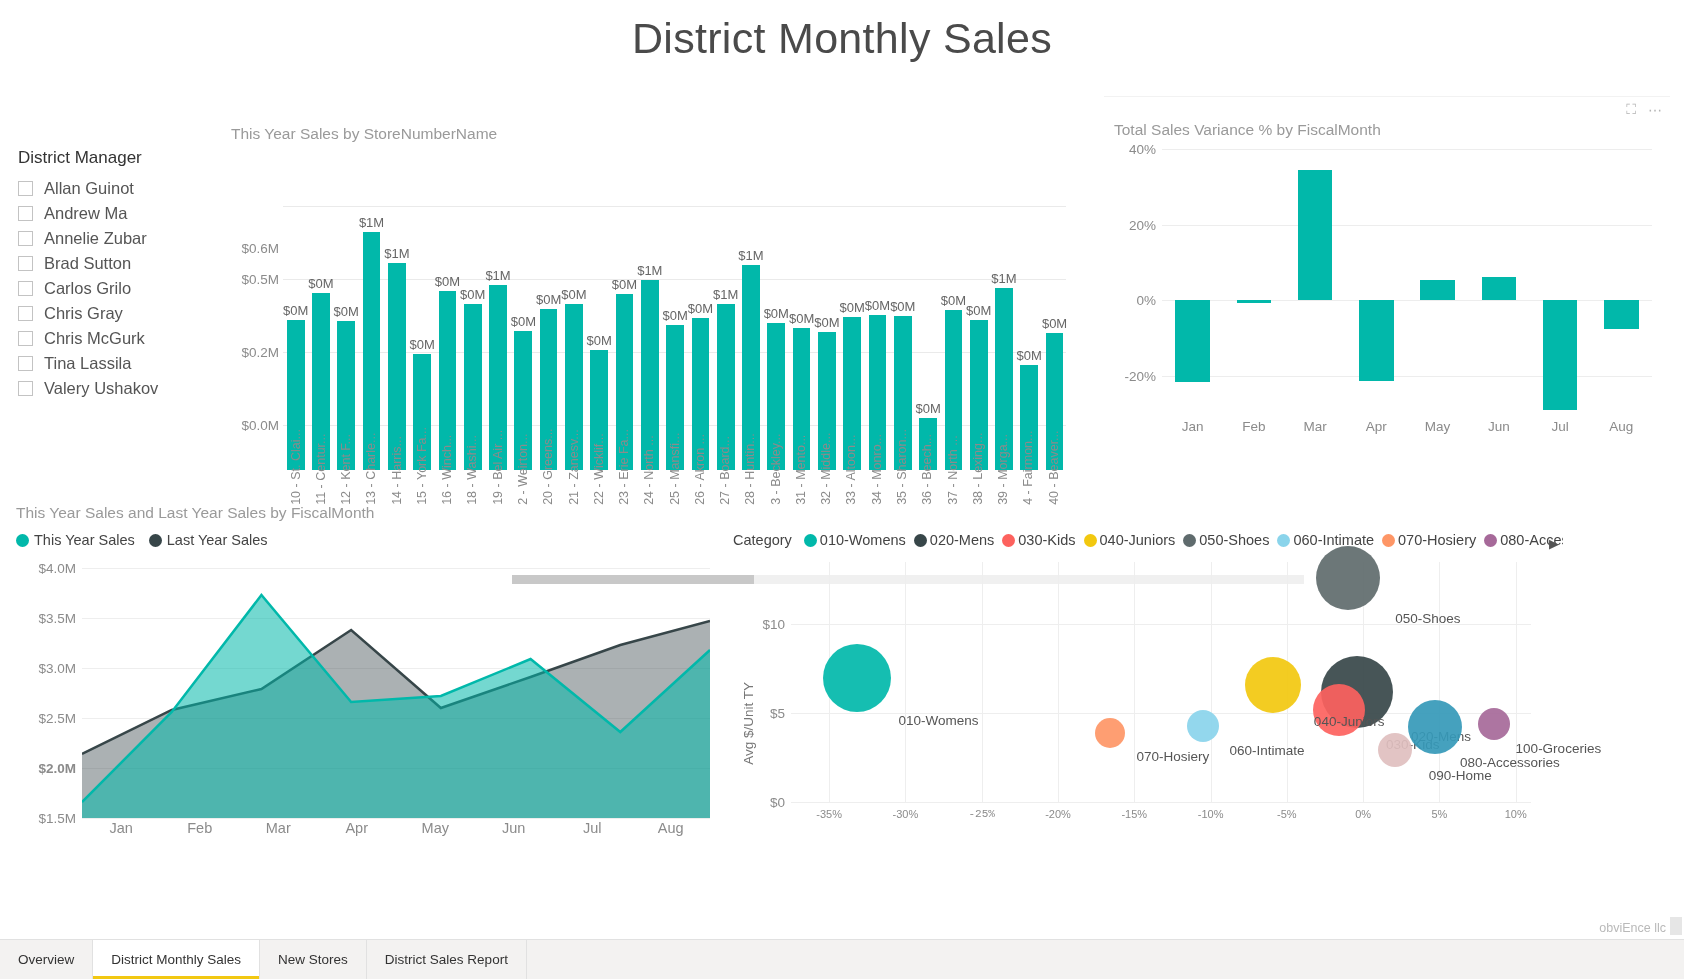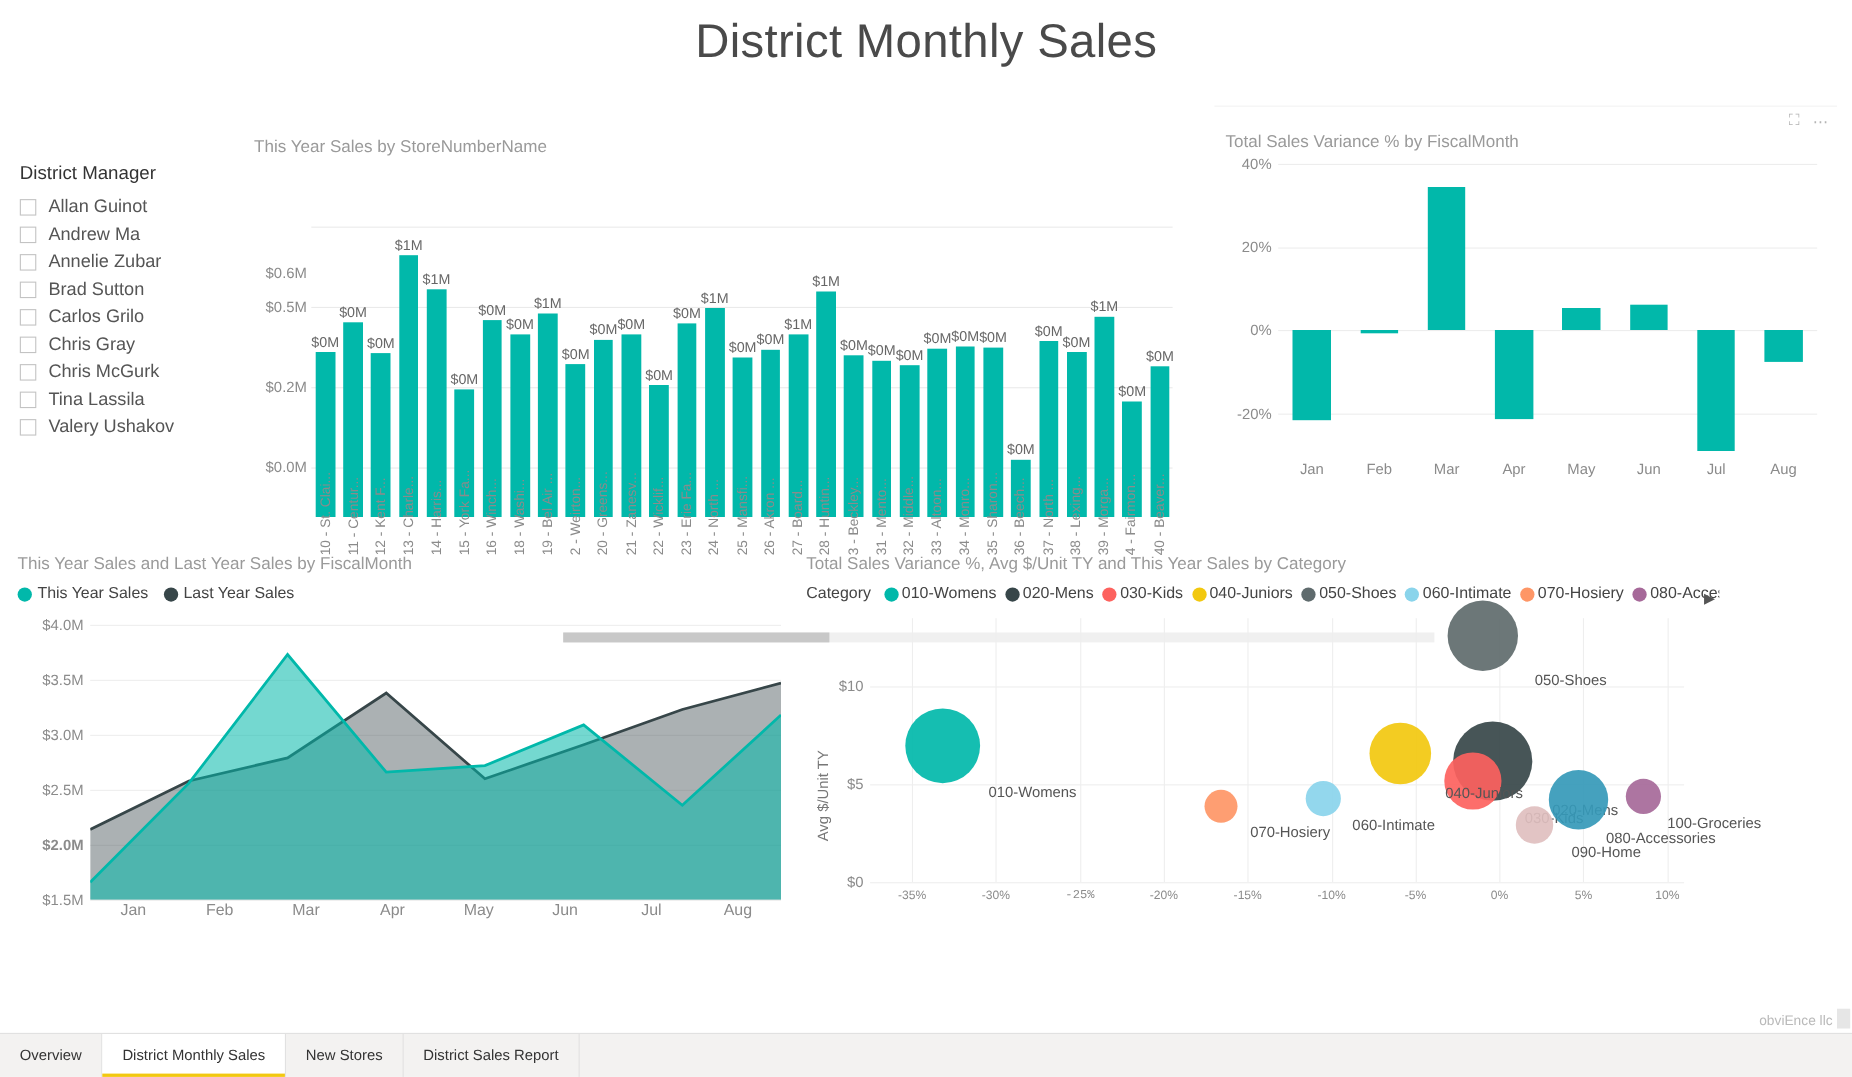--- a/index.html
+++ b/index.html
@@ -500,21 +500,20 @@
         <div class="area-xcell">Mar</div>
         <div class="area-xcell">Apr</div>
         <div class="area-xcell">May</div>
         <div class="area-xcell">Jun</div>
         <div class="area-xcell">Jul</div>
         <div class="area-xcell">Aug</div>
       </div>
   </div>
 
   <div class="bubvis">
-    <div class="vis-title">Total Sales Variance %, Avg $/Unit TY and This Year Sales by Category</div>
     <div class="bub-legend" id="bub-legend">
       <span class="cat-label">Category</span>
     <div class="bl-item">
           <span class="bl-dot" style="background: rgb(1, 184, 170);"></span>
           <span>010-Womens</span>
         </div>
         <div class="bl-item">
           <span class="bl-dot" style="background: rgb(55, 70, 73);"></span>
           <span>020-Mens</span>
         </div>

